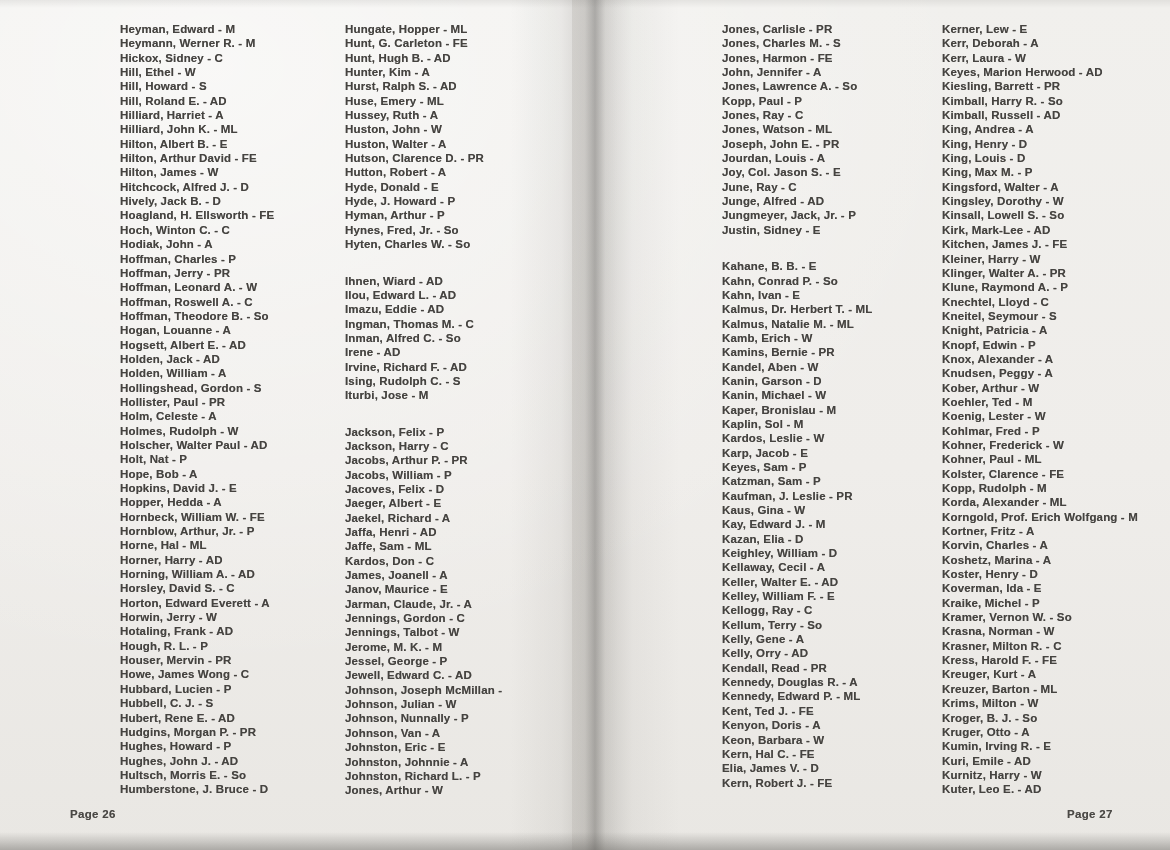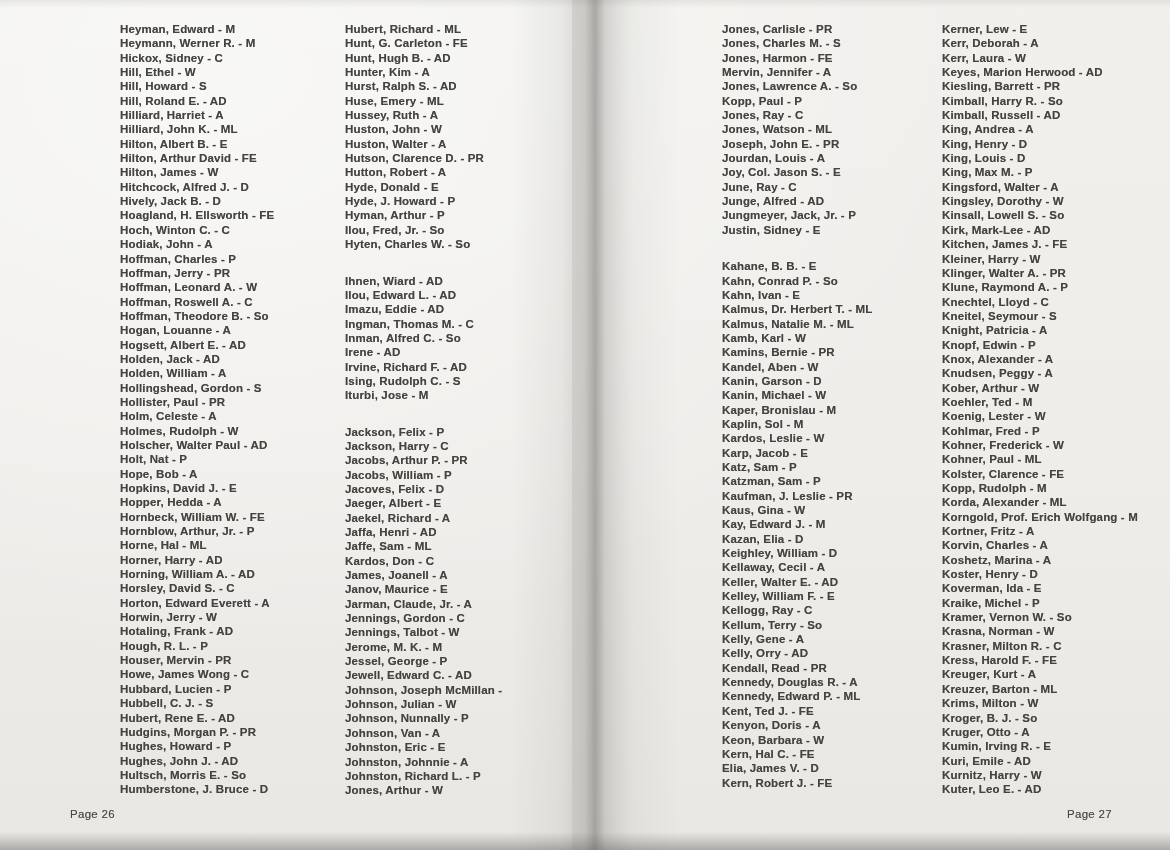--- a/index.html
+++ b/index.html
@@ -28,21 +28,21 @@
   .entry {
     height: 14.35px; line-height: 14.35px;
     font-size: 11.5px; font-weight: 700;
     color: #454340; letter-spacing: 0.15px;
     white-space: nowrap;
     text-shadow: 0 0 0.5px rgba(70,68,64,0.55);
   }
   .entry.spacer { height: 22px; }
   .page-num {
     position: absolute; top: 808px;
-    font-size: 11.5px; font-weight: 400;
+    font-size: 11.5px; font-weight: 700;
     color: #4a4845; letter-spacing: 0.3px;
     text-shadow: 0 0 0.5px rgba(70,68,64,0.5);
   }
   .page.left  .page-num { left: 70px; }
   .page.right .page-num { left: 495px; }
   .gutter {
     position: absolute; left: 510px; top: 0; width: 170px; height: 850px;
     pointer-events: none;
     background: linear-gradient(90deg,
       rgba(0,0,0,0) 0%,
@@ -125,35 +125,35 @@
         <div class="entry">Hubbard, Lucien - P</div>
         <div class="entry">Hubbell, C. J. - S</div>
         <div class="entry">Hubert, Rene E. - AD</div>
         <div class="entry">Hudgins, Morgan P. - PR</div>
         <div class="entry">Hughes, Howard - P</div>
         <div class="entry">Hughes, John J. - AD</div>
         <div class="entry">Hultsch, Morris E. - So</div>
         <div class="entry">Humberstone, J. Bruce - D</div>
       </div>
     <div class="col col-2">
-        <div class="entry">Hubert, Richard - ML</div>
+        <div class="entry">Hungate, Hopper - ML</div>
         <div class="entry">Hunt, G. Carleton - FE</div>
         <div class="entry">Hunt, Hugh B. - AD</div>
         <div class="entry">Hunter, Kim - A</div>
         <div class="entry">Hurst, Ralph S. - AD</div>
         <div class="entry">Huse, Emery - ML</div>
         <div class="entry">Hussey, Ruth - A</div>
         <div class="entry">Huston, John - W</div>
         <div class="entry">Huston, Walter - A</div>
         <div class="entry">Hutson, Clarence D. - PR</div>
         <div class="entry">Hutton, Robert - A</div>
         <div class="entry">Hyde, Donald - E</div>
         <div class="entry">Hyde, J. Howard - P</div>
         <div class="entry">Hyman, Arthur - P</div>
-        <div class="entry">Ilou, Fred, Jr. - So</div>
+        <div class="entry">Hynes, Fred, Jr. - So</div>
         <div class="entry">Hyten, Charles W. - So</div>
         <div class="entry spacer"></div>
         <div class="entry">Ihnen, Wiard - AD</div>
         <div class="entry">Ilou, Edward L. - AD</div>
         <div class="entry">Imazu, Eddie - AD</div>
         <div class="entry">Ingman, Thomas M. - C</div>
         <div class="entry">Inman, Alfred C. - So</div>
         <div class="entry">Irene - AD</div>
         <div class="entry">Irvine, Richard F. - AD</div>
         <div class="entry">Ising, Rudolph C. - S</div>
@@ -187,48 +187,48 @@
         <div class="entry">Jones, Arthur - W</div>
       </div>
     <div class="page-num">Page 26</div>
   </div>
 
   <div class="page right">
     <div class="col col-3">
         <div class="entry">Jones, Carlisle - PR</div>
         <div class="entry">Jones, Charles M. - S</div>
         <div class="entry">Jones, Harmon - FE</div>
-        <div class="entry">Mervin, Jennifer - A</div>
+        <div class="entry">John, Jennifer - A</div>
         <div class="entry">Jones, Lawrence A. - So</div>
         <div class="entry">Kopp, Paul - P</div>
         <div class="entry">Jones, Ray - C</div>
         <div class="entry">Jones, Watson - ML</div>
         <div class="entry">Joseph, John E. - PR</div>
         <div class="entry">Jourdan, Louis - A</div>
         <div class="entry">Joy, Col. Jason S. - E</div>
         <div class="entry">June, Ray - C</div>
         <div class="entry">Junge, Alfred - AD</div>
         <div class="entry">Jungmeyer, Jack, Jr. - P</div>
         <div class="entry">Justin, Sidney - E</div>
         <div class="entry spacer"></div>
         <div class="entry">Kahane, B. B. - E</div>
         <div class="entry">Kahn, Conrad P. - So</div>
         <div class="entry">Kahn, Ivan - E</div>
         <div class="entry">Kalmus, Dr. Herbert T. - ML</div>
         <div class="entry">Kalmus, Natalie M. - ML</div>
-        <div class="entry">Kamb, Karl - W</div>
+        <div class="entry">Kamb, Erich - W</div>
         <div class="entry">Kamins, Bernie - PR</div>
         <div class="entry">Kandel, Aben - W</div>
         <div class="entry">Kanin, Garson - D</div>
         <div class="entry">Kanin, Michael - W</div>
         <div class="entry">Kaper, Bronislau - M</div>
         <div class="entry">Kaplin, Sol - M</div>
         <div class="entry">Kardos, Leslie - W</div>
         <div class="entry">Karp, Jacob - E</div>
-        <div class="entry">Katz, Sam - P</div>
+        <div class="entry">Keyes, Sam - P</div>
         <div class="entry">Katzman, Sam - P</div>
         <div class="entry">Kaufman, J. Leslie - PR</div>
         <div class="entry">Kaus, Gina - W</div>
         <div class="entry">Kay, Edward J. - M</div>
         <div class="entry">Kazan, Elia - D</div>
         <div class="entry">Keighley, William - D</div>
         <div class="entry">Kellaway, Cecil - A</div>
         <div class="entry">Keller, Walter E. - AD</div>
         <div class="entry">Kelley, William F. - E</div>
         <div class="entry">Kellogg, Ray - C</div>

